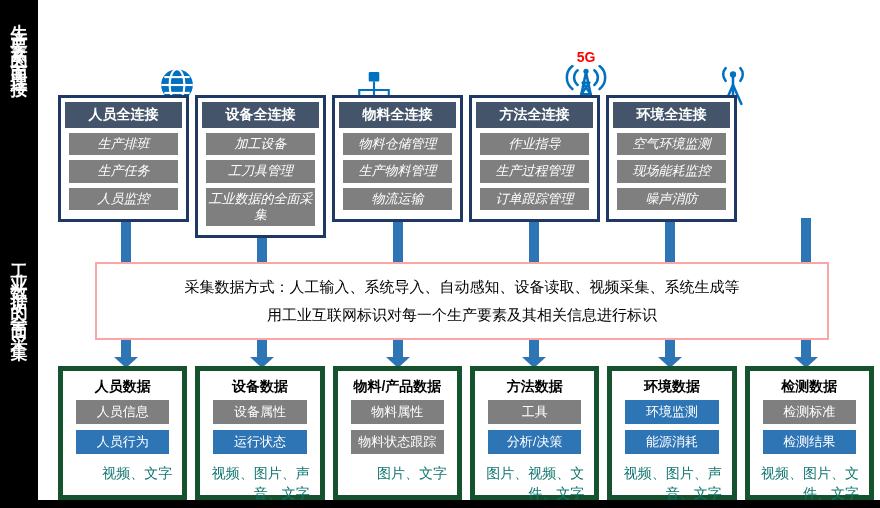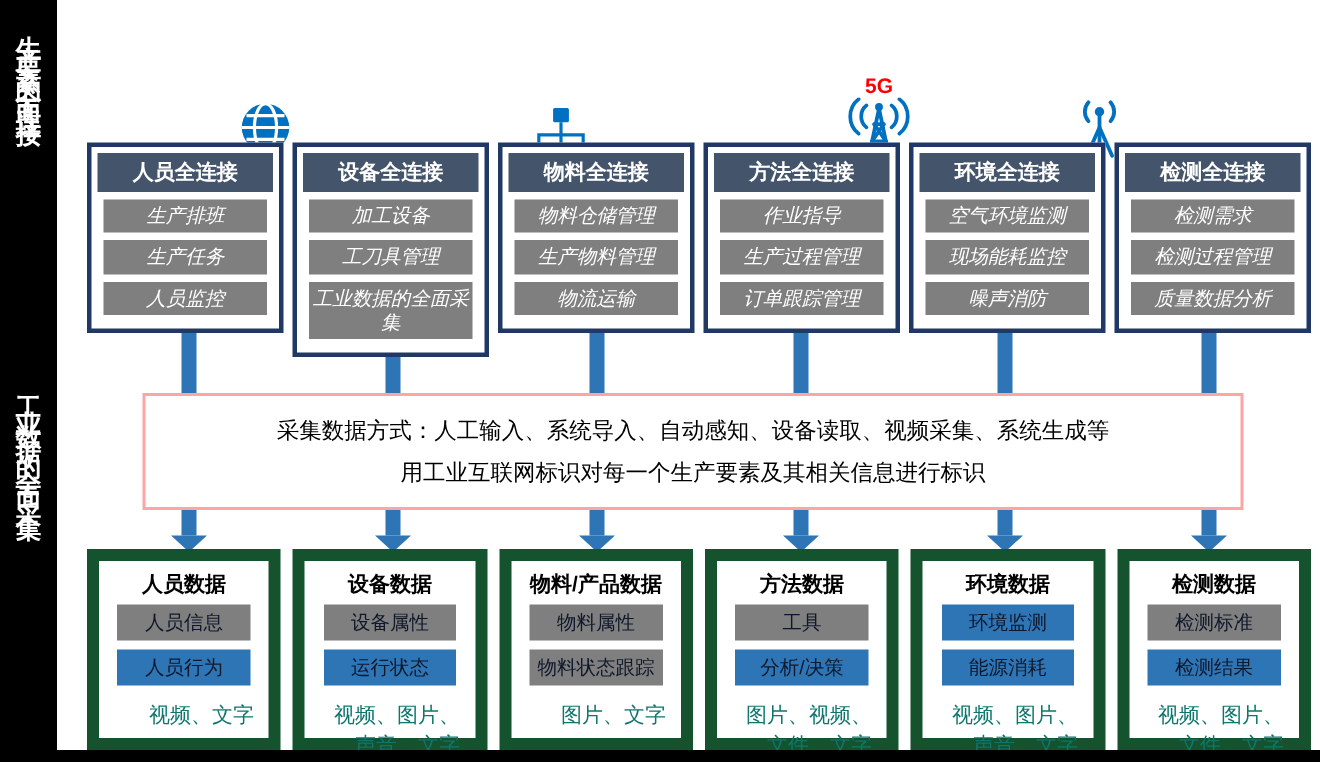--- a/index.html
+++ b/index.html
@@ -68,24 +68,24 @@
     width:0; height:0;
     border-left:12px solid transparent; border-right:12px solid transparent;
     border-top:11px solid #2E75B6;
   }
 
   
   .bottom-grid {
     position:absolute; left:58px; top:366px; width:816px;
     display:grid; grid-template-columns:repeat(6,1fr); gap:8px; z-index:2;
   }
-  .bottom-box { border:8px solid #14532d; background:#fff; height:134px; padding:2px 4px; }
+  .bottom-box { border:5px solid #14532d; background:#fff; height:134px; padding:2px 4px; }
   .bottom-title { font-weight:bold; font-size:14px; text-align:center; padding:5px 0 4px; color:#000; }
   .pill {
-    width:84%; margin:0 auto 6px; color:#0f172a; font-size:13px;
+    width:84%; margin:0 auto 6px; color:#ffffff; font-size:13px;
     text-align:center; padding:3px 2px;
   }
   .pill[data-color="gray"] { background:#7F7F7F; }
   .pill[data-color="blue"] { background:#2E75B6; }
   .bottom-footer { font-size:14px; text-align:right; color:#0f766e; padding:4px 6px 0; line-height:1.4; }
 
   .bottom-bar { position:absolute; left:0; bottom:0; width:880px; height:8px; background:#000; z-index:4; }
 </style>
 </head>
 <body>
@@ -177,26 +177,20 @@
       <div class="box-item">作业指导</div>
       <div class="box-item">生产过程管理</div>
       <div class="box-item">订单跟踪管理</div>
     </div>
     <div class="top-box">
       <div class="box-header">环境全连接</div>
       <div class="box-item">空气环境监测</div>
       <div class="box-item">现场能耗监控</div>
       <div class="box-item">噪声消防</div>
     </div>
-    <div class="top-box">
-      <div class="box-header">检测全连接</div>
-      <div class="box-item">检测需求</div>
-      <div class="box-item">检测过程管理</div>
-      <div class="box-item">质量数据分析</div>
-    </div>
   </div>
 
   <div class="connectors-top">
     <div>
         <div class="bar"></div>
       </div>
     <div>
         <div class="bar"></div>
       </div>
     <div>

